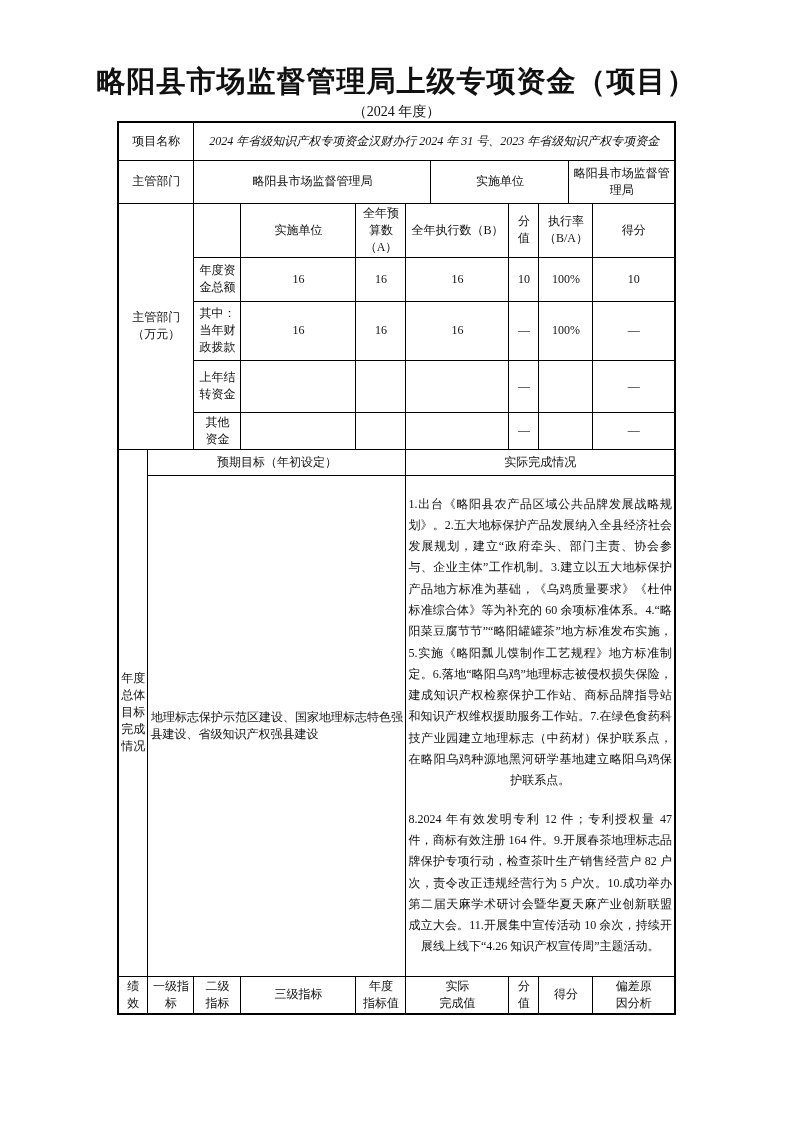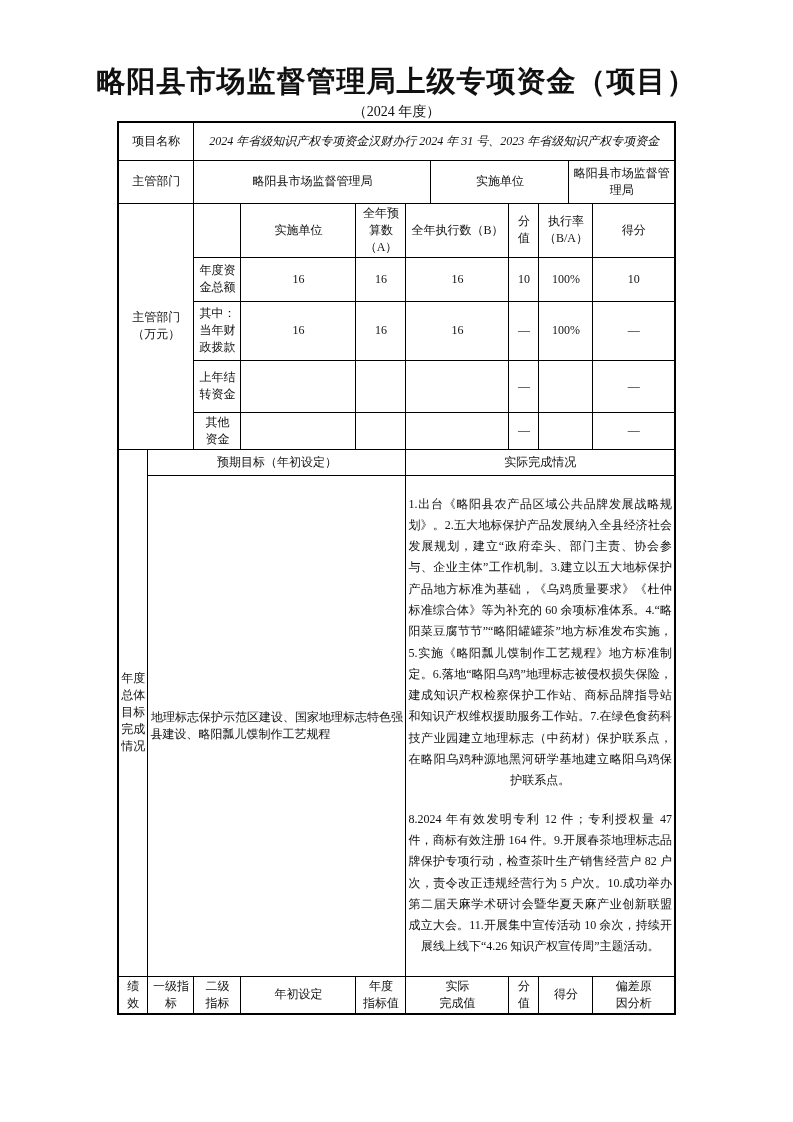--- a/index.html
+++ b/index.html
@@ -180,35 +180,35 @@
       <td rowspan="2">年度
 总体
 目标
 完成
 情况</td>
       <td colspan="4">预期目标（年初设定）</td>
       <td colspan="6">实际完成情况</td>
     </tr>
 
     <tr class="r9">
-      <td colspan="4" class="goal-cell">地理标志保护示范区建设、国家地理标志特色强县建设、略阳瓢儿馍制作工艺规程</td>
+      <td colspan="4" class="goal-cell">地理标志保护示范区建设、国家地理标志特色强县建设、省级知识产权强县建设</td>
       <td colspan="6" class="actual-cell">
         <div class="para">1.出台《略阳县农产品区域公共品牌发展战略规划》。2.五大地标保护产品发展纳入全县经济社会发展规划，建立“政府牵头、部门主责、协会参与、企业主体”工作机制。3.建立以五大地标保护产品地方标准为基础，《乌鸡质量要求》《杜仲标准综合体》等为补充的 60 余项标准体系。4.“略阳菜豆腐节节”“略阳罐罐茶”地方标准发布实施，5.实施《略阳瓢儿馍制作工艺规程》地方标准制定。6.落地“略阳乌鸡”地理标志被侵权损失保险，建成知识产权检察保护工作站、商标品牌指导站和知识产权维权援助服务工作站。7.在绿色食药科技产业园建立地理标志（中药材）保护联系点，在略阳乌鸡种源地黑河研学基地建立略阳乌鸡保护联系点。</div>
         <div class="para">8.2024 年有效发明专利 12 件；专利授权量 47 件，商标有效注册 164 件。9.开展春茶地理标志品牌保护专项行动，检查茶叶生产销售经营户 82 户次，责令改正违规经营行为 5 户次。10.成功举办第二届天麻学术研讨会暨华夏天麻产业创新联盟成立大会。11.开展集中宣传活动 10 余次，持续开展线上线下“4.26 知识产权宣传周”主题活动。</div>
       </td>
     </tr>
 
     <tr class="r10">
       <td>绩
 效</td>
       <td>一级指
 标</td>
       <td>二级
 指标</td>
-      <td>年初设定</td>
+      <td>三级指标</td>
       <td>年度
 指标值</td>
       <td colspan="2">实际
 完成值</td>
       <td>分
 值</td>
       <td colspan="2">得分</td>
       <td>偏差原
 因分析</td>
     </tr>

